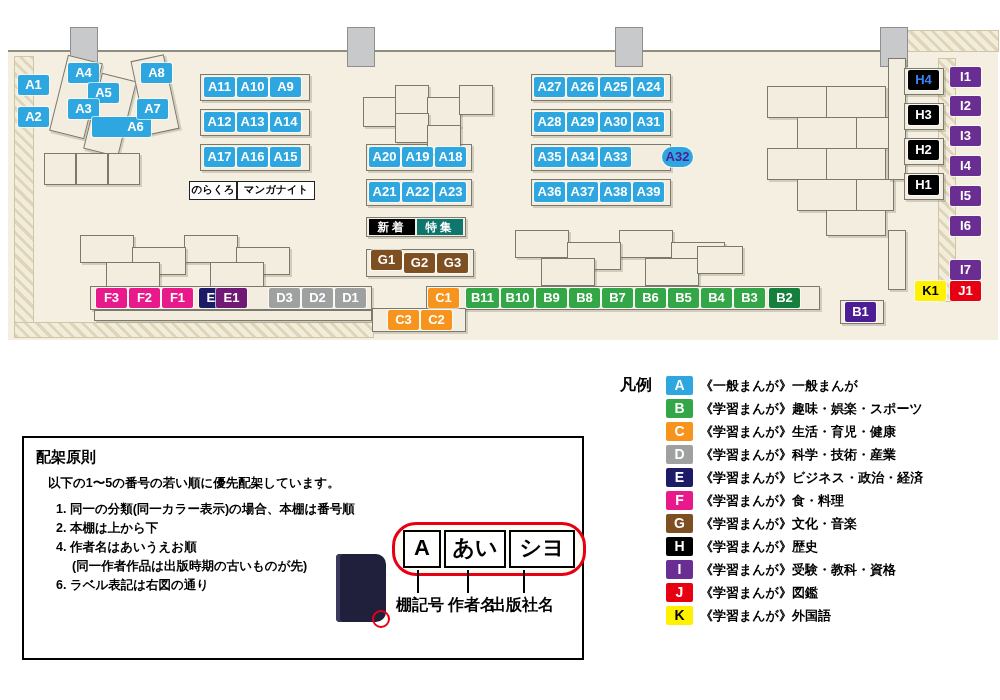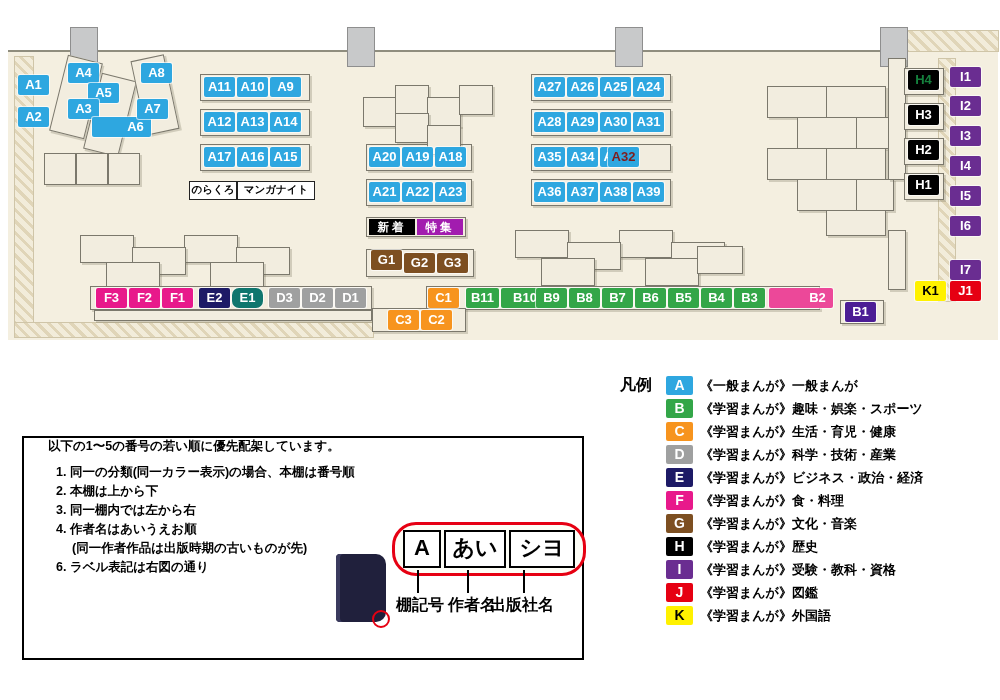--- a/index.html
+++ b/index.html
@@ -151,73 +151,73 @@
     <div class="badge" style="left: 567px; top: 77px; background: rgb(46, 167, 224); color: rgb(255, 255, 255);">A26</div>
     <div class="badge" style="left: 600px; top: 77px; background: rgb(46, 167, 224); color: rgb(255, 255, 255);">A25</div>
     <div class="badge" style="left: 633px; top: 77px; background: rgb(46, 167, 224); color: rgb(255, 255, 255);">A24</div>
     <div class="badge" style="left: 534px; top: 112px; background: rgb(46, 167, 224); color: rgb(255, 255, 255);">A28</div>
     <div class="badge" style="left: 567px; top: 112px; background: rgb(46, 167, 224); color: rgb(255, 255, 255);">A29</div>
     <div class="badge" style="left: 600px; top: 112px; background: rgb(46, 167, 224); color: rgb(255, 255, 255);">A30</div>
     <div class="badge" style="left: 633px; top: 112px; background: rgb(46, 167, 224); color: rgb(255, 255, 255);">A31</div>
     <div class="badge" style="left: 534px; top: 147px; background: rgb(46, 167, 224); color: rgb(255, 255, 255);">A35</div>
     <div class="badge" style="left: 567px; top: 147px; background: rgb(46, 167, 224); color: rgb(255, 255, 255);">A34</div>
     <div class="badge" style="left: 600px; top: 147px; background: rgb(46, 167, 224); color: rgb(255, 255, 255);">A33</div>
-    <div class="badge" style="left: 608px; top: 147px; background: rgb(46, 167, 224); color: #7f1d1d;">A32</div>
+    <div class="badge" style="left: 662px; top: 147px; background: rgb(46, 167, 224); color: #4c1d95; border-radius: 10px;">A32</div>
     <div class="badge" style="left: 534px; top: 182px; background: rgb(46, 167, 224); color: rgb(255, 255, 255);">A36</div>
     <div class="badge" style="left: 567px; top: 182px; background: rgb(46, 167, 224); color: rgb(255, 255, 255);">A37</div>
     <div class="badge" style="left: 600px; top: 182px; background: rgb(46, 167, 224); color: rgb(255, 255, 255);">A38</div>
     <div class="badge" style="left: 633px; top: 182px; background: rgb(46, 167, 224); color: rgb(255, 255, 255);">A39</div>
     <div class="badge tag" style="left: 369px; top: 219px; width: 46px; background: rgb(0, 0, 0); color: rgb(255, 255, 255);">新着</div>
-    <div class="badge tag" style="left: 417px; top: 219px; width: 46px; background: #a21caf; color: rgb(255, 255, 255);">特集</div>
+    <div class="badge tag" style="left: 417px; top: 219px; width: 46px; background: #0f766e; color: rgb(255, 255, 255);">特集</div>
     <div class="badge" style="left: 371px; top: 250px; background: rgb(125, 79, 33); color: #ffffff;">G1</div>
     <div class="badge" style="left: 404px; top: 253px; background: rgb(125, 79, 33); color: rgb(255, 255, 255);">G2</div>
     <div class="badge" style="left: 437px; top: 253px; background: rgb(125, 79, 33); color: rgb(255, 255, 255);">G3</div>
     <div class="badge" style="left: 96px; top: 288px; background: rgb(232, 25, 139); color: rgb(255, 255, 255);">F3</div>
     <div class="badge" style="left: 129px; top: 288px; background: rgb(232, 25, 139); color: rgb(255, 255, 255);">F2</div>
     <div class="badge" style="left: 162px; top: 288px; background: rgb(232, 25, 139); color: rgb(255, 255, 255);">F1</div>
     <div class="badge" style="left: 199px; top: 288px; background: rgb(29, 26, 102); color: rgb(255, 255, 255);">E2</div>
-    <div class="badge" style="left: 232px; top: 288px; background: #0f766e; color: rgb(255, 255, 255); border-radius: 7px;">E1</div>
+    <div class="badge" style="left: 216px; top: 288px; background: #701a75; color: rgb(255, 255, 255);">E1</div>
     <div class="badge" style="left: 269px; top: 288px; background: rgb(159, 160, 160); color: rgb(255, 255, 255);">D3</div>
     <div class="badge" style="left: 302px; top: 288px; background: rgb(159, 160, 160); color: rgb(255, 255, 255);">D2</div>
     <div class="badge" style="left: 335px; top: 288px; background: rgb(159, 160, 160); color: rgb(255, 255, 255);">D1</div>
     <div class="badge" style="left: 428px; top: 288px; background: rgb(247, 148, 30); color: rgb(255, 255, 255);">C1</div>
     <div class="badge" style="left: 466px; top: 288px; width: 33px; background: rgb(51, 166, 72); color: rgb(255, 255, 255);">B11</div>
-    <div class="badge" style="left: 501px; top: 288px; width: 48px; background: rgb(51, 166, 72); color: rgb(255, 255, 255);">B10</div>
+    <div class="badge" style="left: 501px; top: 288px; width: 33px; background: rgb(51, 166, 72); color: rgb(255, 255, 255);">B10</div>
     <div class="badge" style="left: 536px; top: 288px; background: rgb(51, 166, 72); color: rgb(255, 255, 255);">B9</div>
     <div class="badge" style="left: 569px; top: 288px; background: rgb(51, 166, 72); color: rgb(255, 255, 255);">B8</div>
     <div class="badge" style="left: 602px; top: 288px; background: rgb(51, 166, 72); color: rgb(255, 255, 255);">B7</div>
     <div class="badge" style="left: 635px; top: 288px; background: rgb(51, 166, 72); color: rgb(255, 255, 255);">B6</div>
     <div class="badge" style="left: 668px; top: 288px; background: rgb(51, 166, 72); color: rgb(255, 255, 255);">B5</div>
     <div class="badge" style="left: 701px; top: 288px; background: rgb(51, 166, 72); color: rgb(255, 255, 255);">B4</div>
     <div class="badge" style="left: 734px; top: 288px; background: rgb(51, 166, 72); color: rgb(255, 255, 255);">B3</div>
-    <div class="badge" style="left: 769px; top: 288px; background: #ec4899; color: rgb(255, 255, 255); padding-left: 33px;">B2</div>
+    <div class="badge" style="left: 769px; top: 288px; background: #15803d; color: rgb(255, 255, 255);">B2</div>
     <div class="badge" style="left: 388px; top: 310px; background: rgb(247, 148, 30); color: rgb(255, 255, 255);">C3</div>
     <div class="badge" style="left: 421px; top: 310px; background: rgb(247, 148, 30); color: rgb(255, 255, 255);">C2</div>
     <div class="badge" style="left: 845px; top: 302px; background: #4c1d95; color: rgb(255, 255, 255);">B1</div>
-    <div class="badge" style="left: 908px; top: 70px; background: rgb(0, 0, 0); color: #15803d;">H4</div>
+    <div class="badge" style="left: 908px; top: 70px; background: rgb(0, 0, 0); color: #3b82f6;">H4</div>
     <div class="badge" style="left: 908px; top: 105px; background: rgb(0, 0, 0); color: rgb(255, 255, 255);">H3</div>
     <div class="badge" style="left: 908px; top: 140px; background: rgb(0, 0, 0); color: rgb(255, 255, 255);">H2</div>
     <div class="badge" style="left: 908px; top: 175px; background: rgb(0, 0, 0); color: rgb(255, 255, 255);">H1</div>
     <div class="badge" style="left: 950px; top: 67px; background: rgb(106, 45, 145); color: rgb(255, 255, 255);">I1</div>
     <div class="badge" style="left: 950px; top: 96px; background: rgb(106, 45, 145); color: rgb(255, 255, 255);">I2</div>
     <div class="badge" style="left: 950px; top: 126px; background: rgb(106, 45, 145); color: rgb(255, 255, 255);">I3</div>
     <div class="badge" style="left: 950px; top: 156px; background: rgb(106, 45, 145); color: rgb(255, 255, 255);">I4</div>
     <div class="badge" style="left: 950px; top: 186px; background: rgb(106, 45, 145); color: rgb(255, 255, 255);">I5</div>
     <div class="badge" style="left: 950px; top: 216px; background: rgb(106, 45, 145); color: rgb(255, 255, 255);">I6</div>
     <div class="badge" style="left: 950px; top: 260px; background: rgb(106, 45, 145); color: rgb(255, 255, 255);">I7</div>
     <div class="badge" style="left: 915px; top: 281px; background: rgb(255, 241, 0); color: rgb(0, 0, 0);">K1</div>
     <div class="badge" style="left: 950px; top: 281px; background: rgb(230, 0, 18); color: rgb(255, 255, 255);">J1</div>
   </div>
 
 <div class="principles">
+  <div class="p-title">配架原則</div>
   <div class="p-intro">以下の1〜5の番号の若い順に優先配架しています。</div>
   <div class="p-rules">
       <div class="p-rule">1. 同一の分類(同一カラー表示)の場合、本棚は番号順</div>
       <div class="p-rule">2. 本棚は上から下</div>
-      <div class="p-rule">3. 同一棚内では左から右</div>
       <div class="p-rule">4. 作者名はあいうえお順</div>
       <div class="p-rule indent">(同一作者作品は出版時期の古いものが先)</div>
       <div class="p-rule">6. ラベル表記は右図の通り</div>
     </div>
   <div class="book"></div>
   <div class="book-circle"></div>
   <div class="label-frame">
       <div class="label-part" style="width: 34px;">A</div>
       <div class="label-part" style="width: 58px;">あい</div>
       <div class="label-part" style="width: 62px;">シヨ</div>

